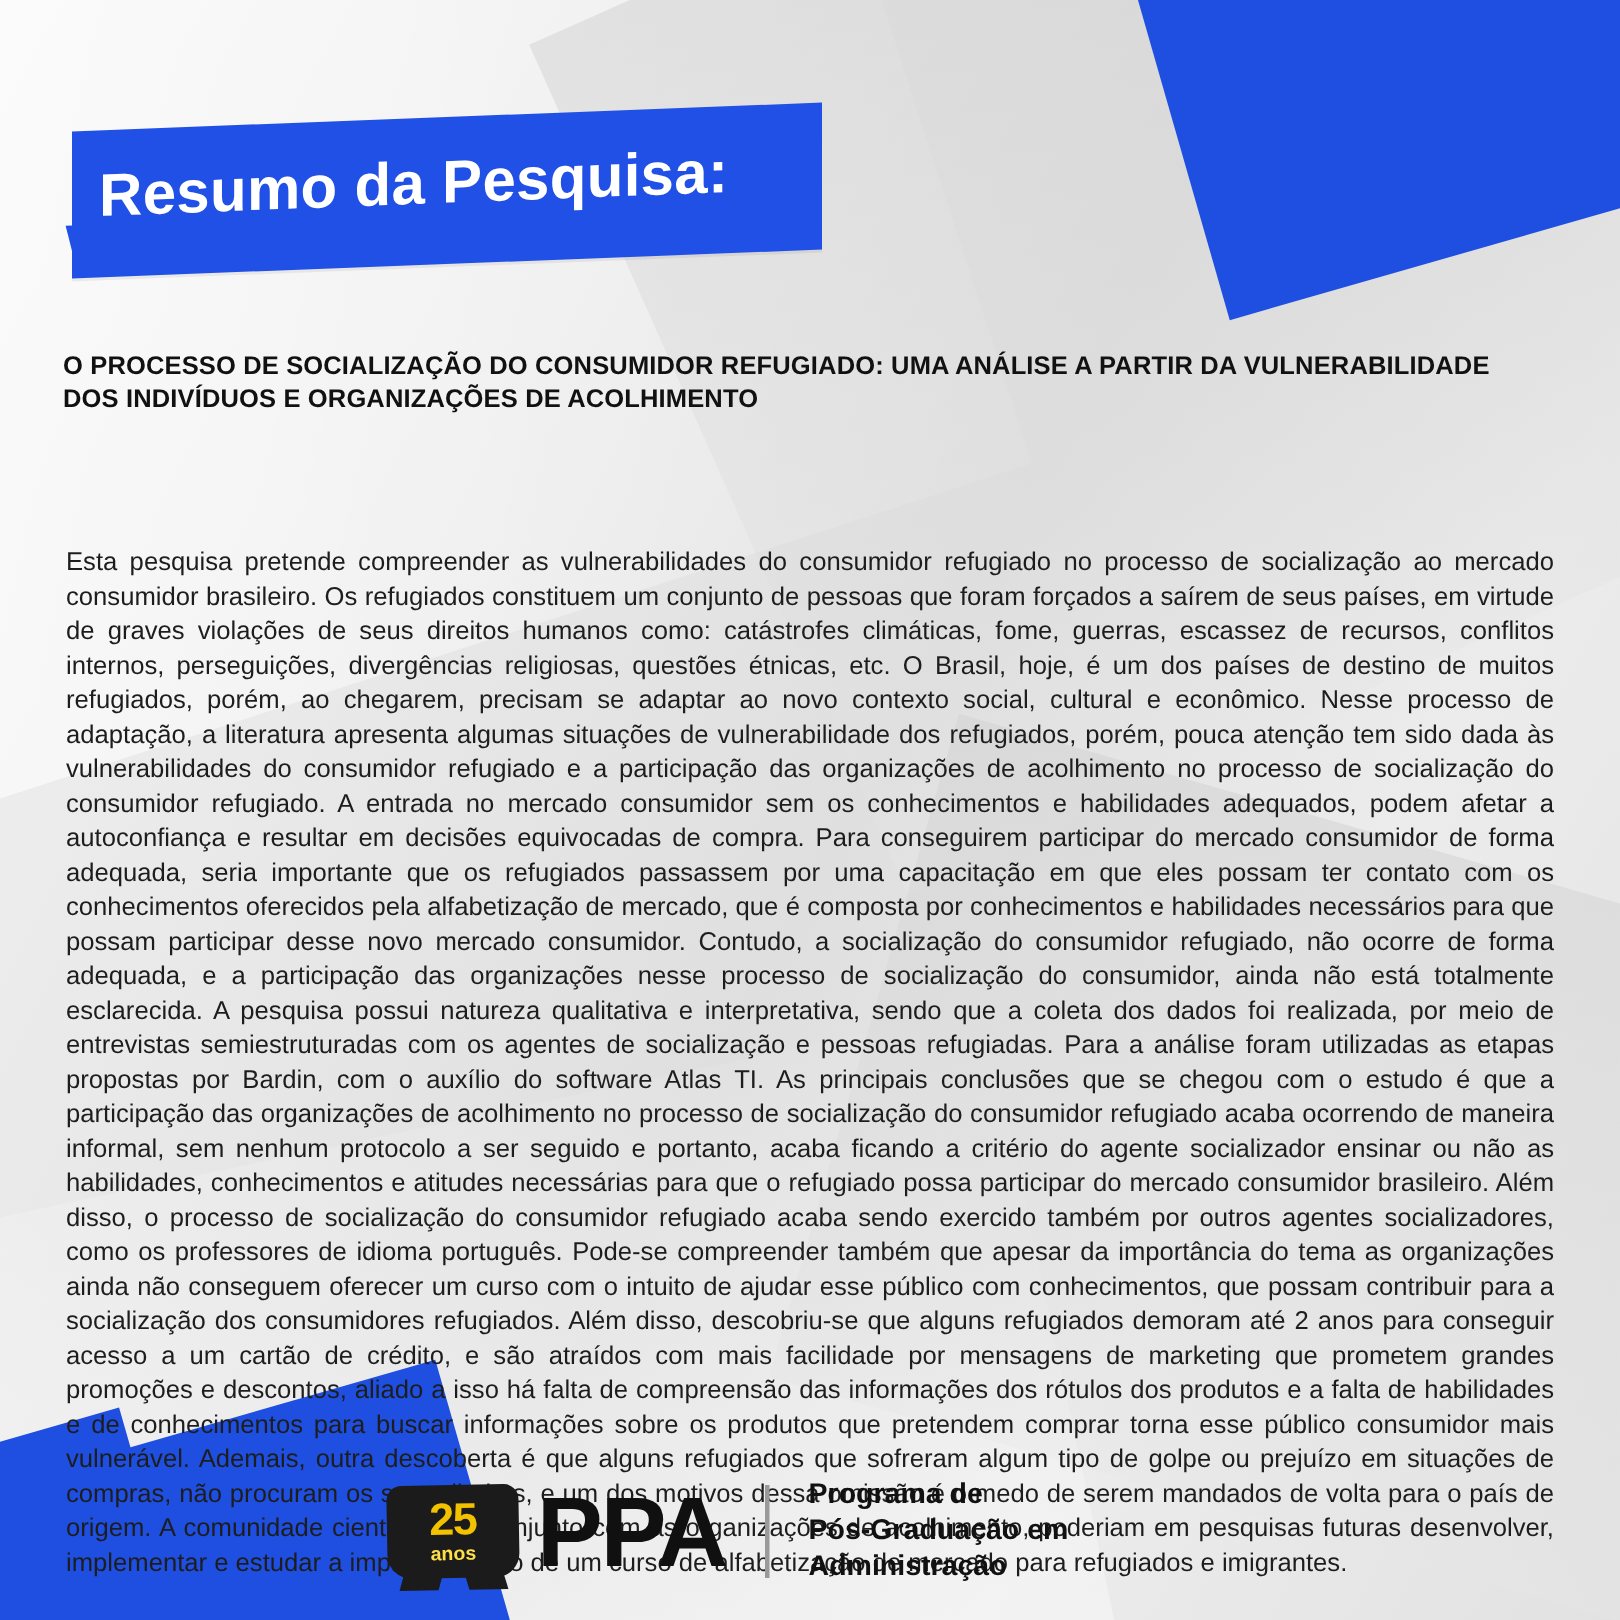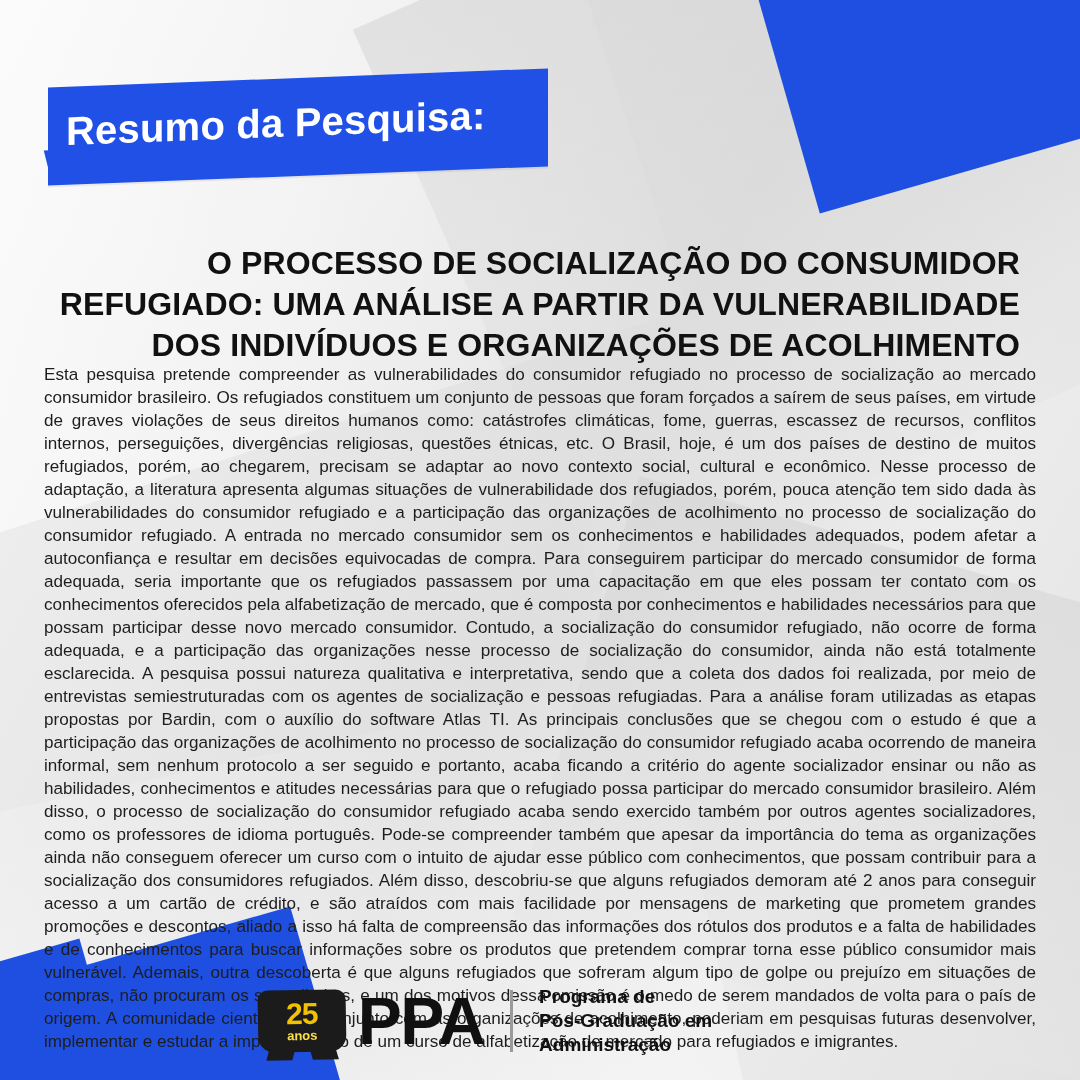--- a/index.html
+++ b/index.html
@@ -120,25 +120,25 @@
     font-size: 40px;
     font-weight: bold;
     letter-spacing: 0.2px;
     transform: skewY(-2.2deg);
   }
 
   
   .title {
     position: absolute;
     top: 222px;
-    left: 52px;
+    left: 42px;
     width: 968px;
-    text-align: right;
+    text-align: left;
     color: #111111;
-    font-size: 32px;
+    font-size: 17px;
     line-height: 1.28;
     font-weight: bold;
     letter-spacing: 0.1px;
   }
 
   
   .abstract {
     position: absolute;
     top: 347px;
     left: 44px;

